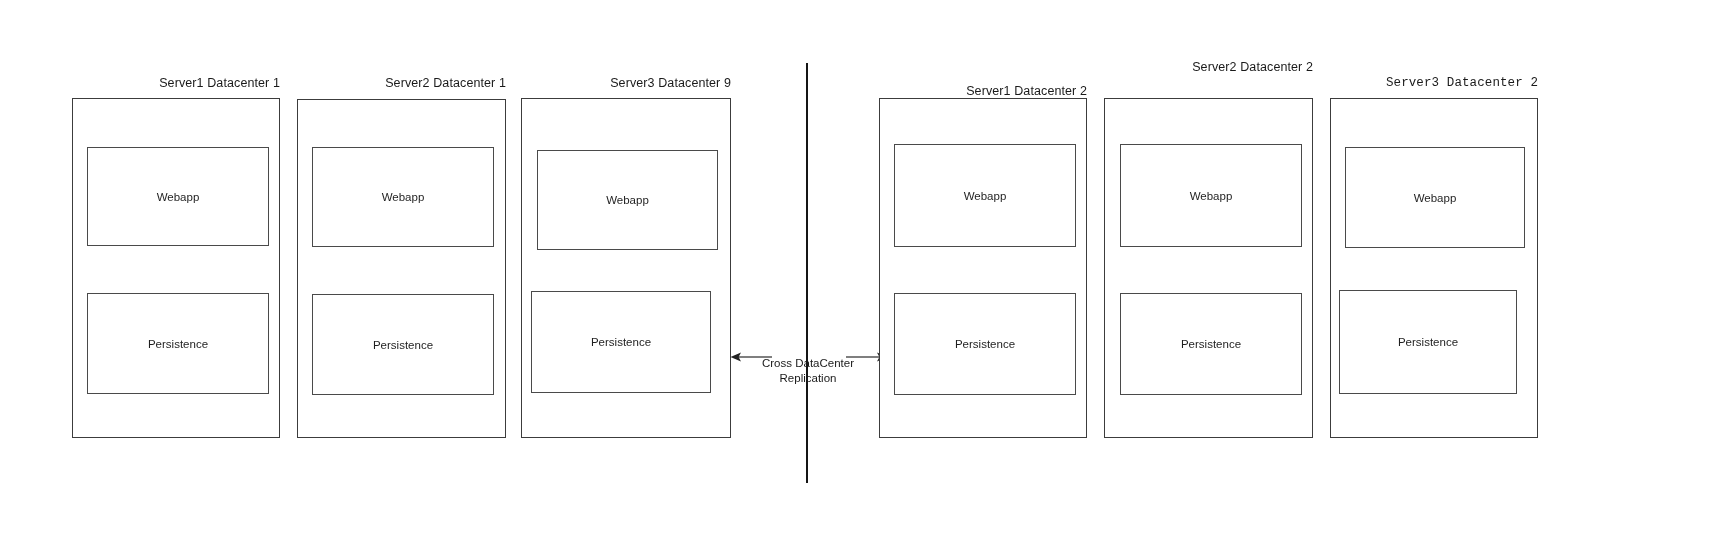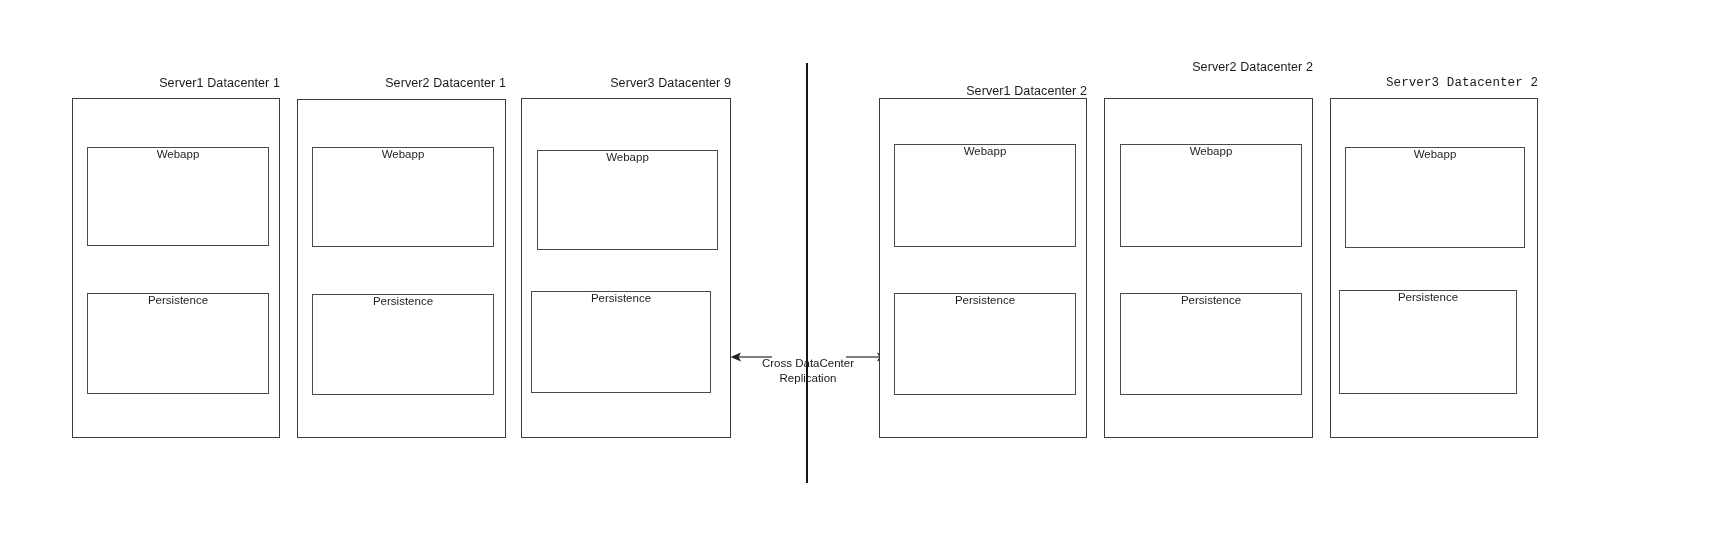--- a/index.html
+++ b/index.html
@@ -36,20 +36,21 @@
     box-sizing: border-box;
     border: 1.6px solid #3c3c3c;
     background: #ffffff;
   }
   .inner-box {
     position: absolute;
     box-sizing: border-box;
     border: 1.7px solid #4a4a4a;
     background: #ffffff;
     display: flex;
+    align-items: center;
     justify-content: center;
   }
   .inner-label {
     font-size: 11.5px;
     color: #1f1f1f;
     text-align: center;
     white-space: nowrap;
   }
 
   

